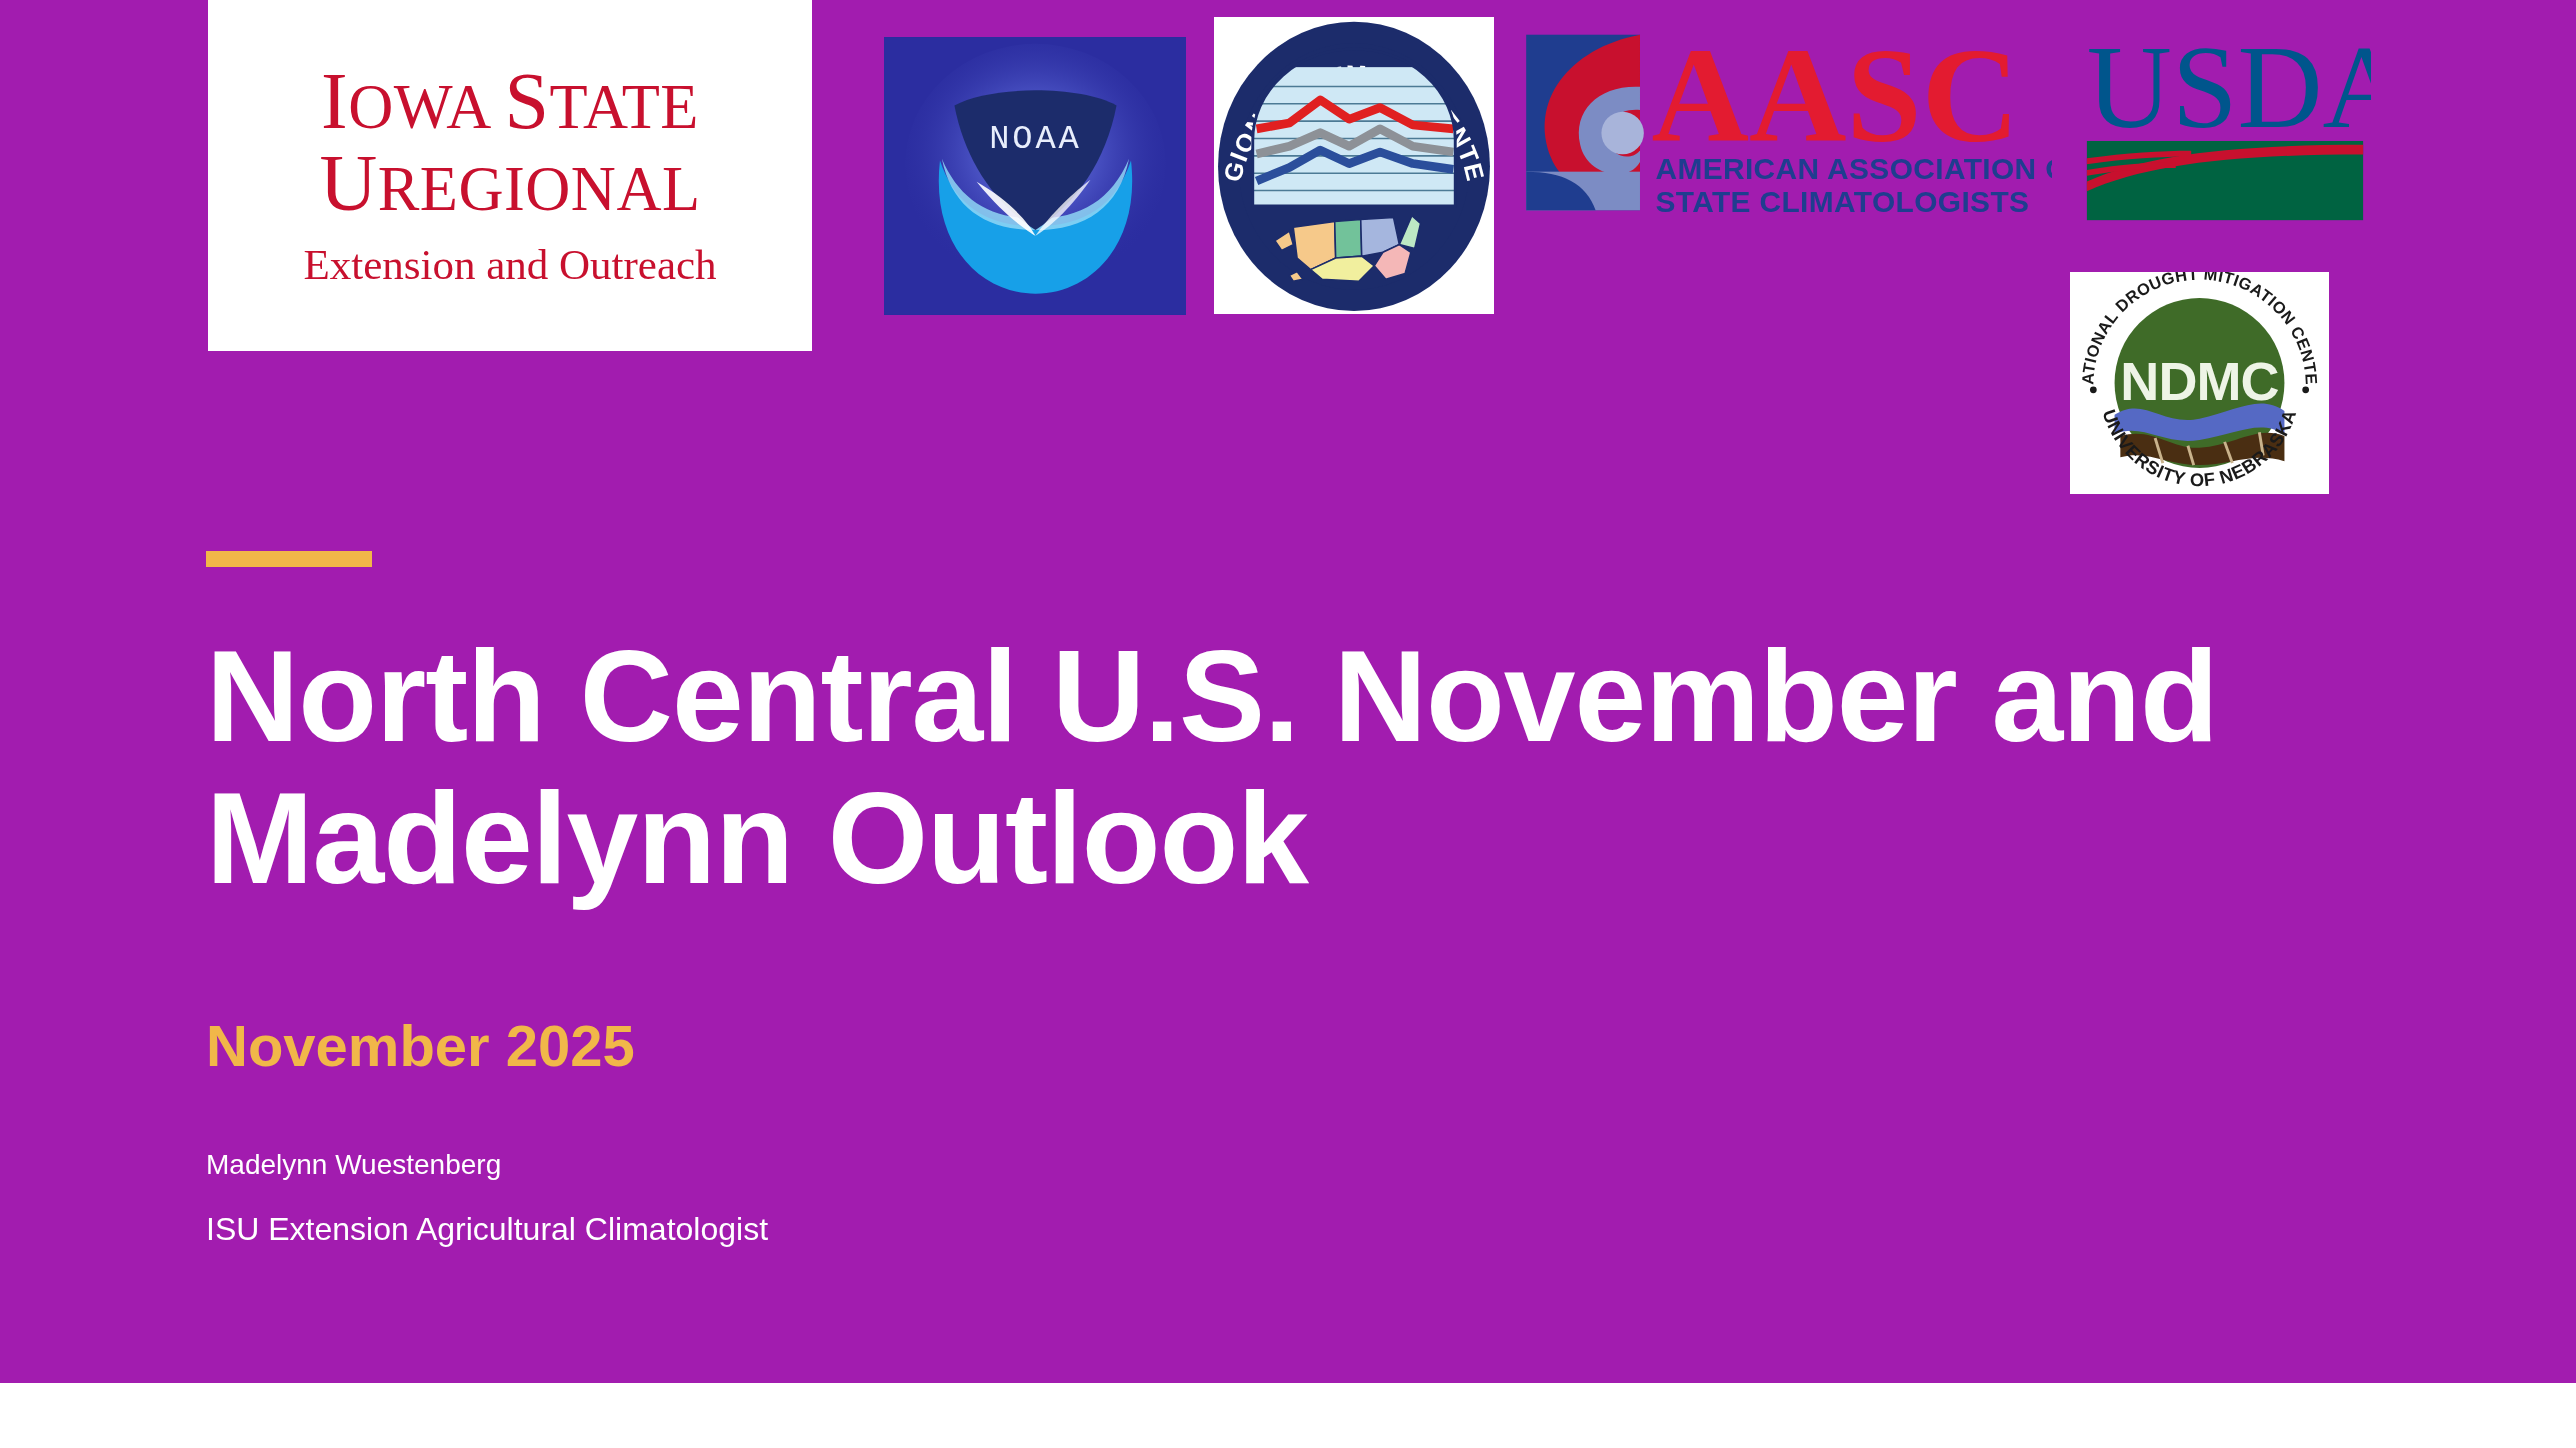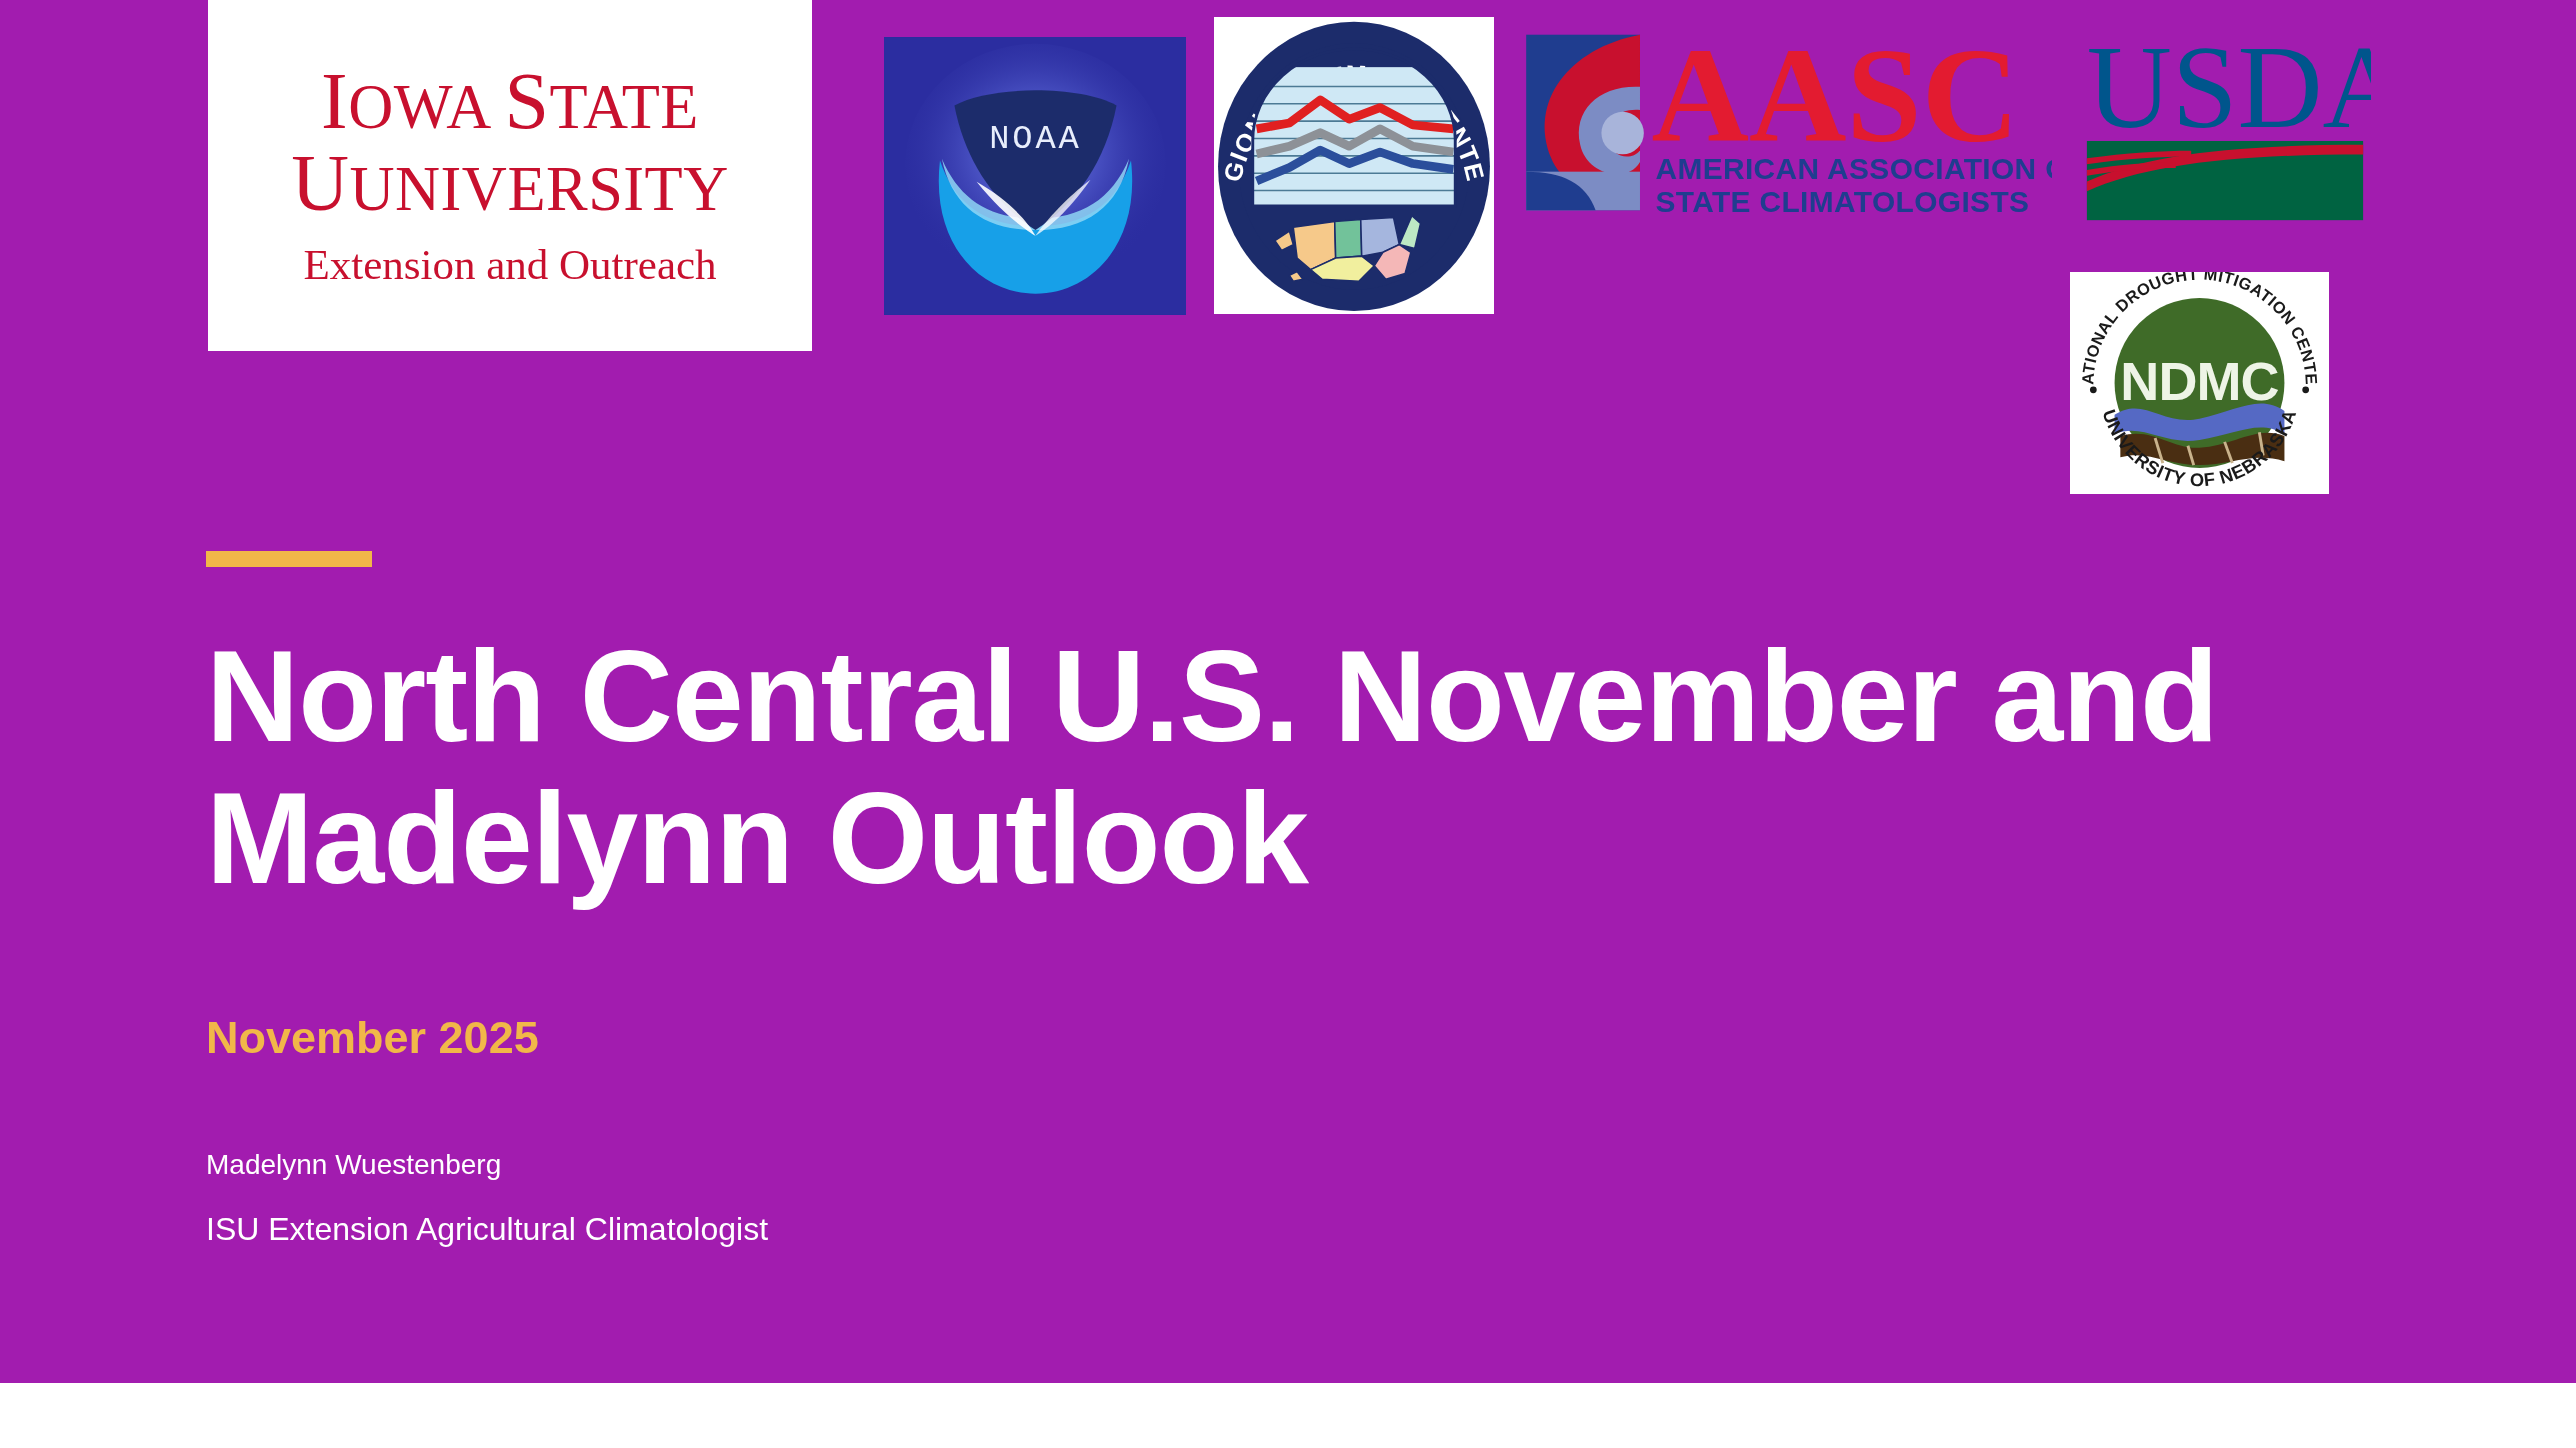--- a/index.html
+++ b/index.html
@@ -108,21 +108,21 @@
     font-size: 129px;
     font-weight: bold;
     line-height: 1.1;
     letter-spacing: -1px;
   }
   .subtitle {
     position: absolute;
     left: 206px;
     top: 1012px;
     color: #F1B749;
-    font-size: 45px;
+    font-size: 58px;
     font-weight: bold;
     letter-spacing: 0px;
   }
   .author {
     position: absolute;
     left: 206px;
     top: 1149px;
     color: #ffffff;
     font-size: 28px;
   }
@@ -137,21 +137,21 @@
 </head>
 <body>
 
 <div class="slide">
 
   <div class="logo-isu">
     <div class="isu-line1">
       <span>I</span><span class="isu-sc">OWA </span><span>S</span><span class="isu-sc">TATE</span>
     </div>
     <div class="isu-line2">
-      <span>U</span><span class="isu-sc">UNIVERSITY</span>
+      <span>U</span><span class="isu-sc">REGIONAL</span>
     </div>
     <div class="isu-line3">Extension and Outreach</div>
   </div>
 
   <div class="logo-noaa">
     <svg viewBox="0 0 313 288" width="302" height="278">
       <defs>
         <radialGradient id="noaaGlow" cx="50%" cy="45%" r="55%">
           <stop offset="0%" stop-color="#9aa6f2" stop-opacity="0.95"></stop>
           <stop offset="45%" stop-color="#5c68d8" stop-opacity="0.55"></stop>

